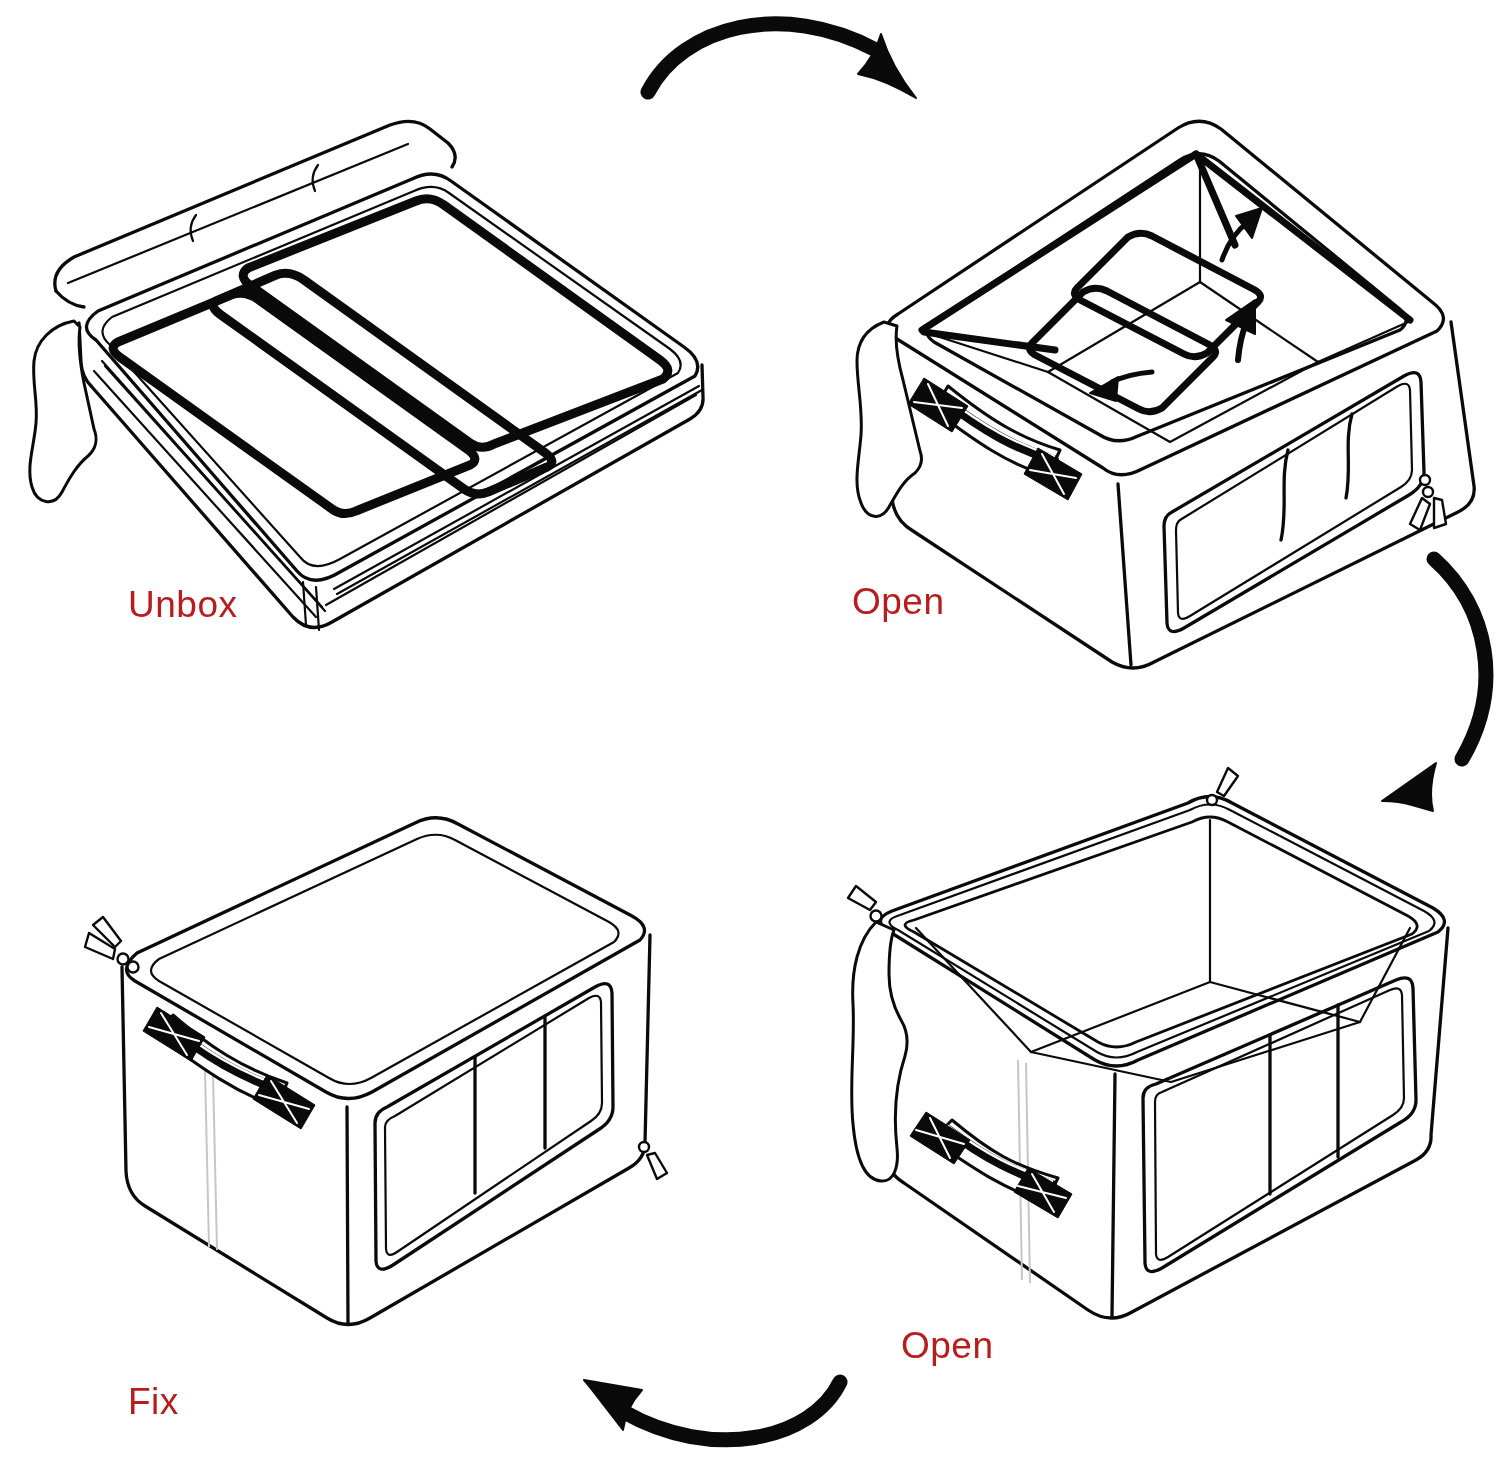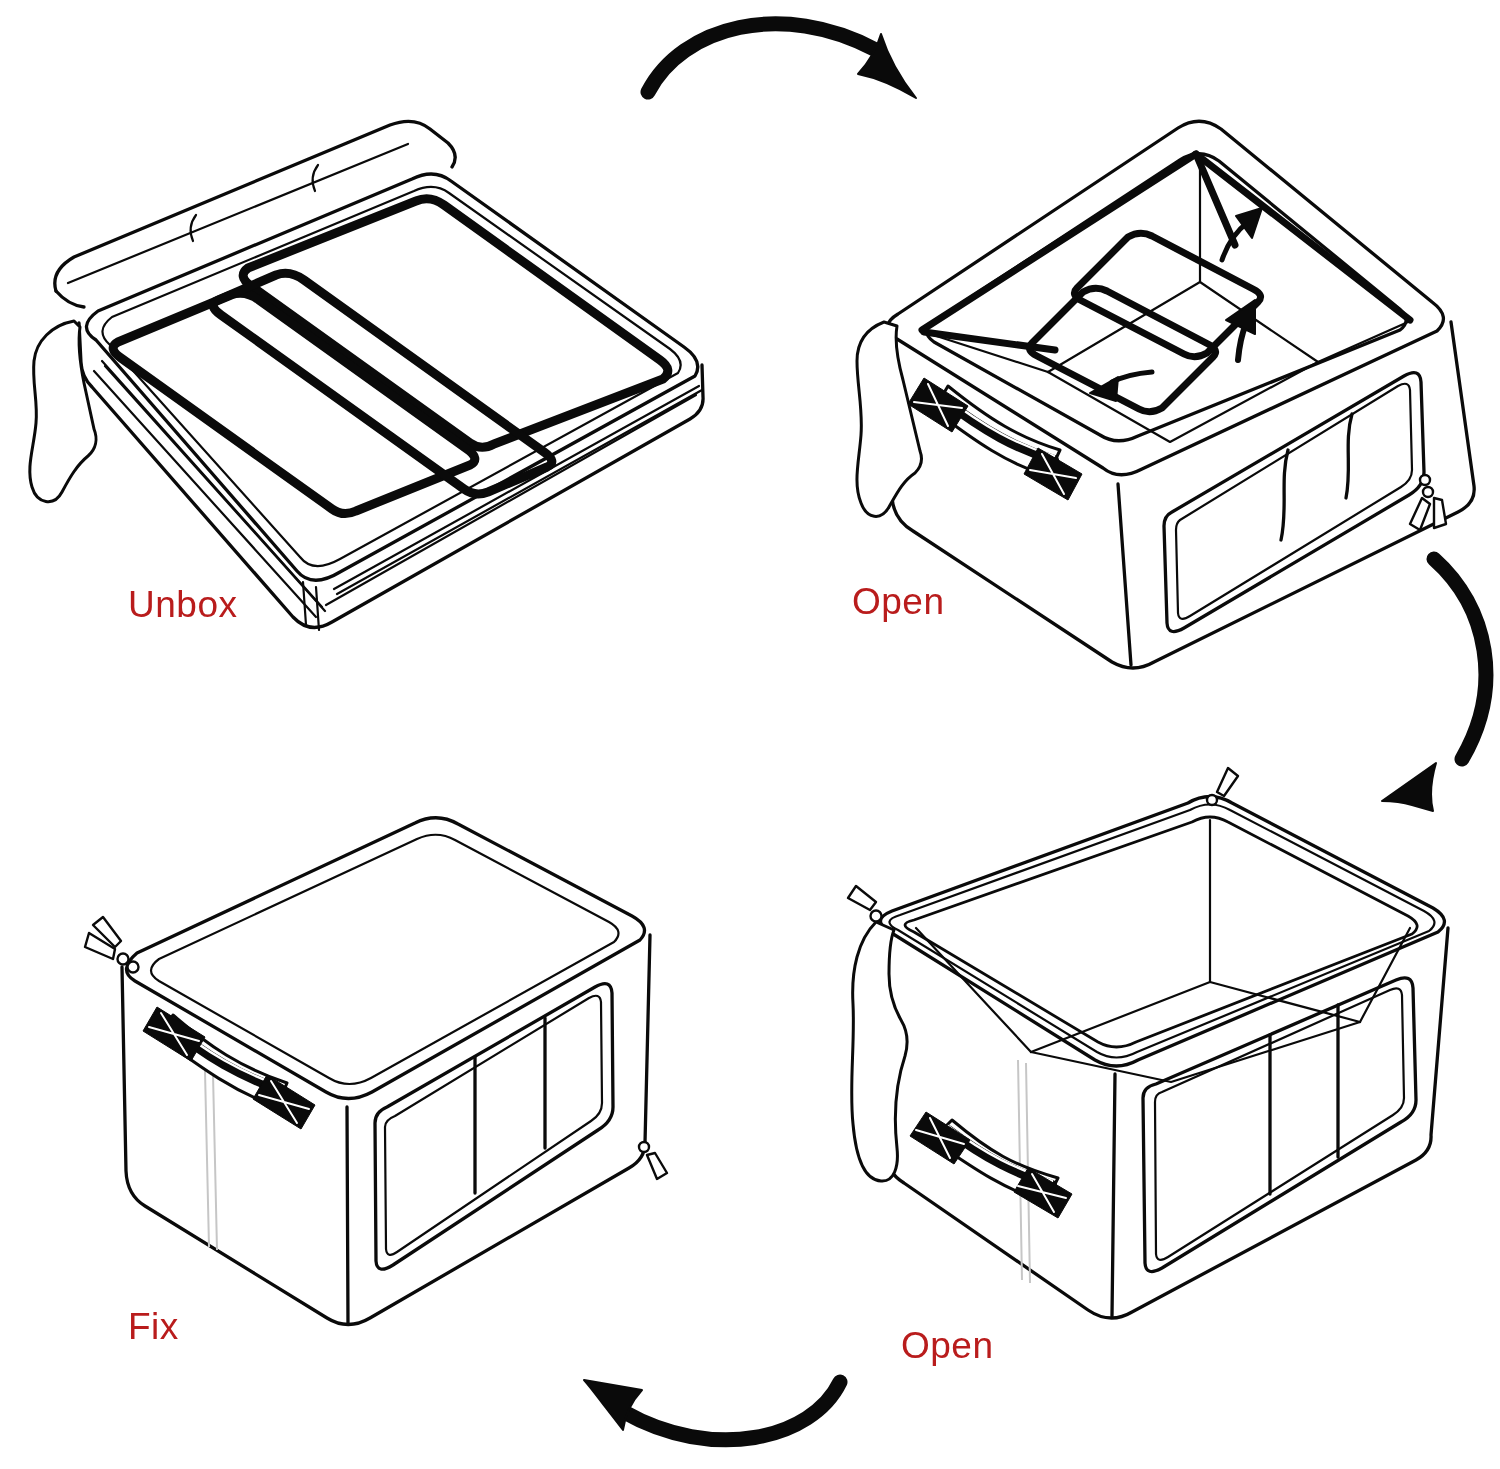--- a/index.html
+++ b/index.html
@@ -142,21 +142,21 @@
       <path class="fillw2" d="M 60 172 L 38 150 L 48 142 L 66 166 Z"></path>
       <path class="fillw2" d="M 58 184 L 30 172 L 34 158 L 60 174 Z"></path>
       <circle class="fillw2" cx="68" cy="184" r="5.5"></circle>
       <circle class="fillw2" cx="78" cy="192" r="5.5"></circle>
     </g>
     <g>
       <circle class="fillw2" cx="589" cy="372" r="5"></circle>
       <path class="fillw2" d="M 592 380 L 602 404 L 612 398 L 600 378 Z"></path>
     </g>
   </svg>
-  <div class="step-label" style="left:128px;top:1306px">Fix</div>
+  <div class="step-label" style="left:128px;top:1381px">Fix</div>
 
   <svg class="abs" style="left:840px;top:760px" width="620" height="580" viewBox="0 0 620 580">
     <path class="ln" d="M 34 166 L 44 390 Q 46 412 64 423 L 248 550 Q 270 565 292 552 L 576 400 Q 592 391 591 375 L 608 168"></path>
     <path class="ln" d="M 275 314 L 272 556"></path>
 
     <path class="ln" d="M 52 151 L 348 43 Q 370 30 392 43 L 593 148 Q 613 160 598 172 L 298 300 Q 276 312 255 300 L 50 172 Q 30 160 52 151 Z"></path>
     <path class="ln2" d="M 60 155 L 350 50 Q 370 39 390 50 L 584 151 Q 602 161 589 171 L 297 292 Q 276 303 257 292 L 58 170 Q 40 161 60 155 Z"></path>
     <path class="ln" style="stroke-width:2.8" d="M 74 160 L 352 62 Q 370 52 388 62 L 568 156 Q 584 165 572 174 L 296 282 Q 276 292 258 282 L 74 172 Q 56 164 74 160 Z"></path>
 
     <path class="ln2" d="M 370 60 L 370 222"></path>

